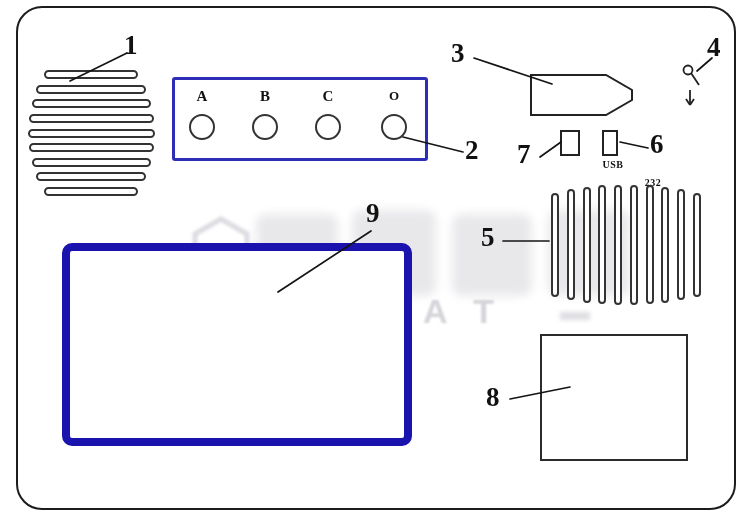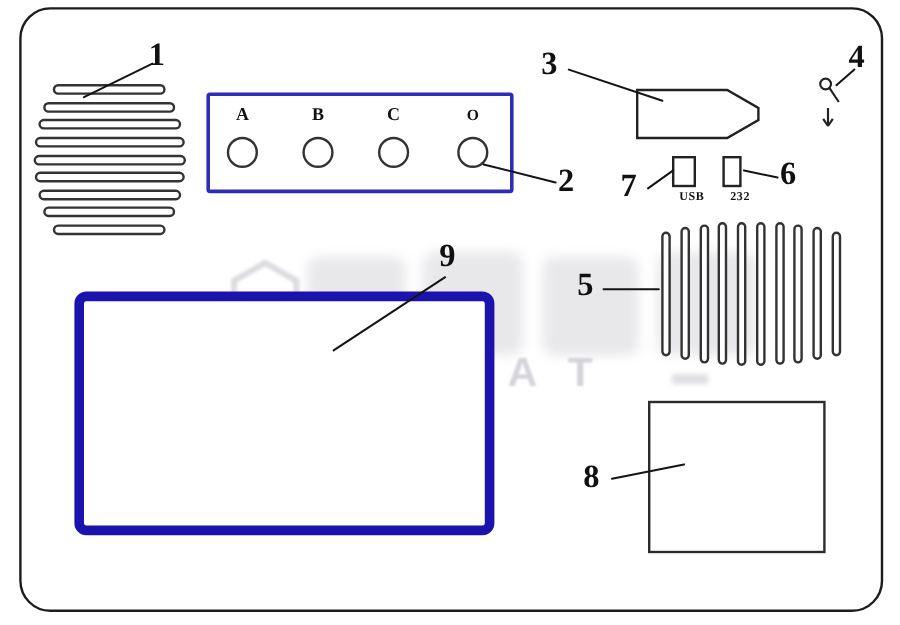--- a/index.html
+++ b/index.html
@@ -25,22 +25,22 @@
   
   .terminal-panel{position:absolute;left:172px;top:77px;width:256px;height:84px;
                   border:3px solid #2d2db5;border-radius:3px;box-sizing:border-box;z-index:2;background:#fff;}
   .t-col{position:absolute;top:6px;width:28px;text-align:center;}
   .t-letter{font-weight:bold;font-size:15px;color:#111;height:20px;line-height:20px;}
   .t-circle{width:26px;height:26px;border:2px solid #333;border-radius:50%;background:#fff;
             box-sizing:border-box;margin:8px auto 0 auto;}
 
   
   .port-sq{position:absolute;border:2px solid #222;background:#fff;box-sizing:border-box;z-index:2;}
-  .port-label{position:absolute;font-weight:bold;font-size:10px;color:#111;text-align:right;z-index:2;
-              letter-spacing:.5px;}
+  .port-label{position:absolute;font-weight:bold;font-size:10px;color:#111;text-align:center;z-index:2;
+              letter-spacing:.5px;margin-left:43px;}
 
   
   .grille-v{position:absolute;left:551px;top:184px;width:150px;height:121px;z-index:2;
             display:flex;flex-direction:row;justify-content:space-between;align-items:center;}
   .vbar{width:8px;border:2px solid #333;border-radius:5px;background:#fff;box-sizing:border-box;}
 
   
   .plate{position:absolute;left:540px;top:334px;width:148px;height:127px;
          border:2px solid #2b2b2b;background:#fff;box-sizing:border-box;z-index:2;}
 
@@ -114,21 +114,21 @@
     <circle cx="10" cy="10" r="4.5" fill="none" stroke="#222" stroke-width="1.8"></circle>
     <line x1="13" y1="13" x2="21" y2="25" stroke="#222" stroke-width="1.8"></line>
     <line x1="12" y1="30" x2="12" y2="44" stroke="#222" stroke-width="1.8"></line>
     <line x1="8" y1="39" x2="12" y2="45" stroke="#222" stroke-width="1.8"></line>
     <line x1="16" y1="39" x2="12" y2="45" stroke="#222" stroke-width="1.8"></line>
   </svg>
 
   <div class="port-sq" style="left:560px;top:130px;width:20px;height:26px;"></div>
   <div class="port-label" style="left:553px;top:159px;width:34px;">USB</div>
   <div class="port-sq" style="left:602px;top:130px;width:16px;height:26px;"></div>
-  <div class="port-label" style="left:595px;top:159px;width:30px;">232</div>
+  <div class="port-label" style="left:595px;top:177px;width:30px;">232</div>
 
   <div class="grille-v">
     <div class="vbar" style="height:104px;"></div>
     <div class="vbar" style="height:111px;"></div>
     <div class="vbar" style="height:116px;"></div>
     <div class="vbar" style="height:119px;"></div>
     <div class="vbar" style="height:120px;"></div>
     <div class="vbar" style="height:120px;"></div>
     <div class="vbar" style="height:119px;"></div>
     <div class="vbar" style="height:116px;"></div>

